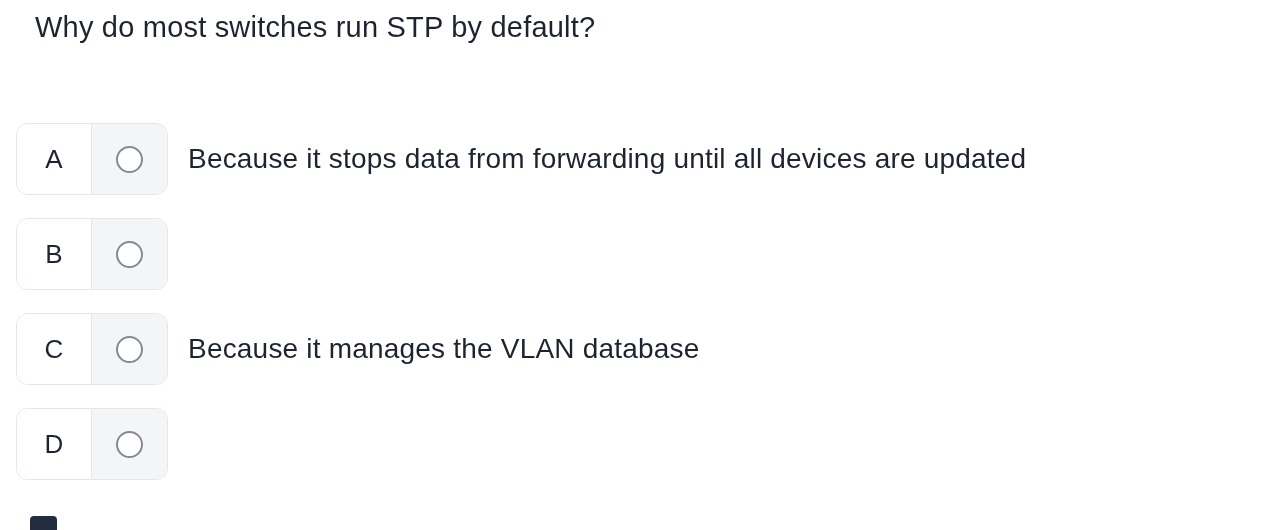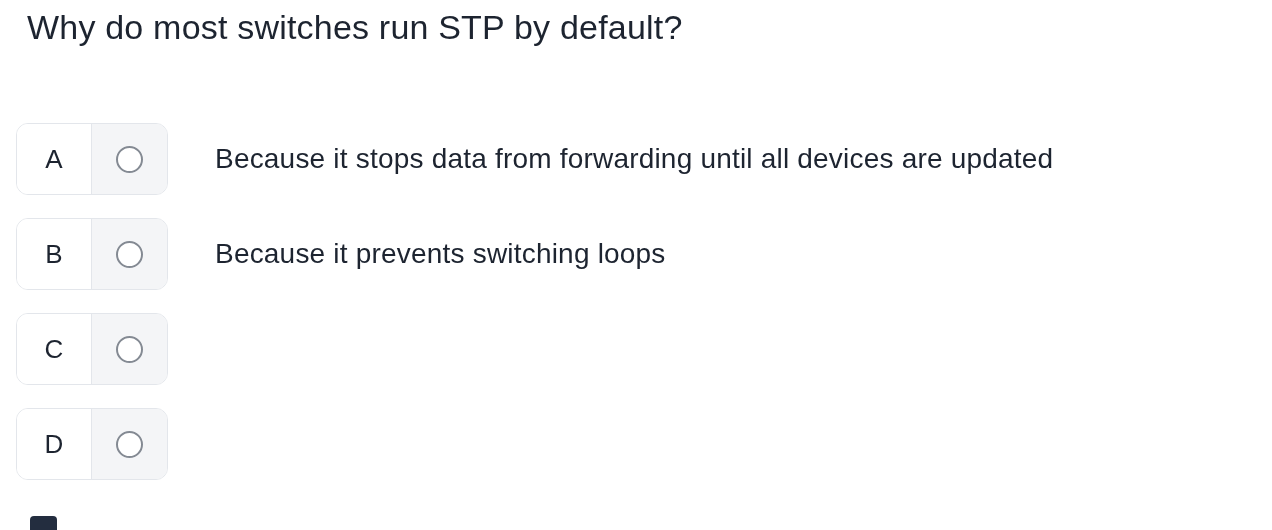--- a/index.html
+++ b/index.html
@@ -6,23 +6,23 @@
   html, body {
     width: 1272px;
     height: 530px;
     background: #ffffff;
     font-family: "Liberation Sans", "DejaVu Sans", sans-serif;
     overflow: hidden;
     position: relative;
   }
   .question {
     position: absolute;
-    left: 27px;
+    left: 35px;
     top: 9px;
-    font-size: 34px;
+    font-size: 29px;
     line-height: 36px;
     color: #1d2430;
     font-weight: 400;
     letter-spacing: 0.2px;
   }
   .option-row {
     position: absolute;
     left: 16px;
     height: 72px;
     display: flex;
@@ -63,21 +63,21 @@
     background: #f4f5f7;
   }
   .radio {
     width: 27px;
     height: 27px;
     border: 2px solid #848a93;
     border-radius: 50%;
     background: #ffffff;
   }
   .answer-text {
-    margin-left: 47px;
+    margin-left: 20px;
     font-size: 28px;
     color: #1d2430;
     letter-spacing: 0.2px;
     white-space: nowrap;
   }
   .partial-dark-element {
     position: absolute;
     left: 30px;
     top: 516px;
     width: 27px;
@@ -101,30 +101,30 @@
   <div class="answer-text">Because it stops data from forwarding until all devices are updated</div>
 </div>
 
 <div class="option-row r1">
   <div class="option-control">
     <div class="letter-cell">B</div>
     <div class="radio-cell">
       <span class="radio"></span>
     </div>
   </div>
-  <div class="answer-text">Because it prevents switching loops</div>
 </div>
 
 <div class="option-row r2">
   <div class="option-control">
     <div class="letter-cell">C</div>
     <div class="radio-cell">
       <span class="radio"></span>
     </div>
   </div>
+  <div class="answer-text">Because it manages the VLAN database</div>
 </div>
 
 <div class="option-row r3">
   <div class="option-control">
     <div class="letter-cell">D</div>
     <div class="radio-cell">
       <span class="radio"></span>
     </div>
   </div>
 </div>

